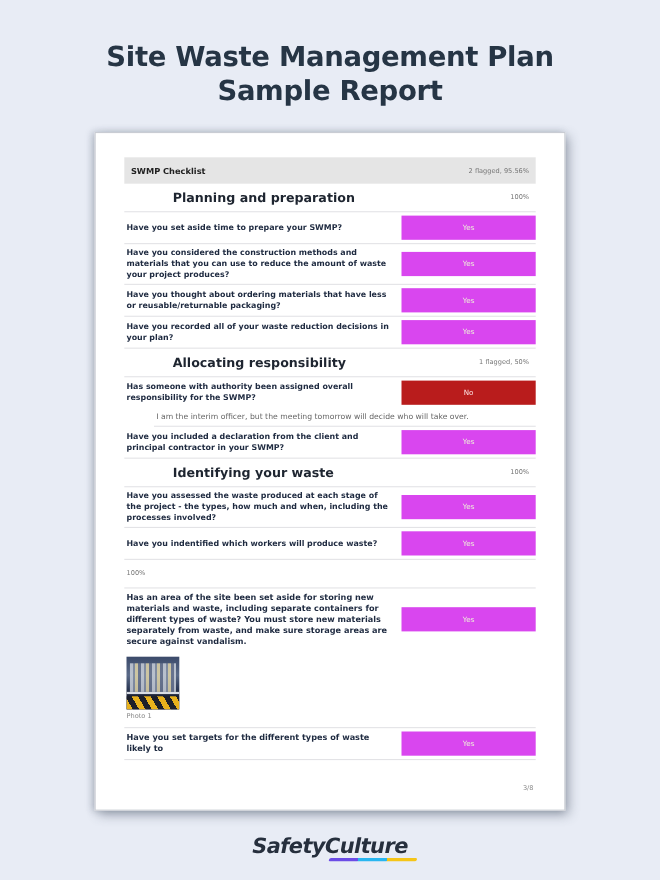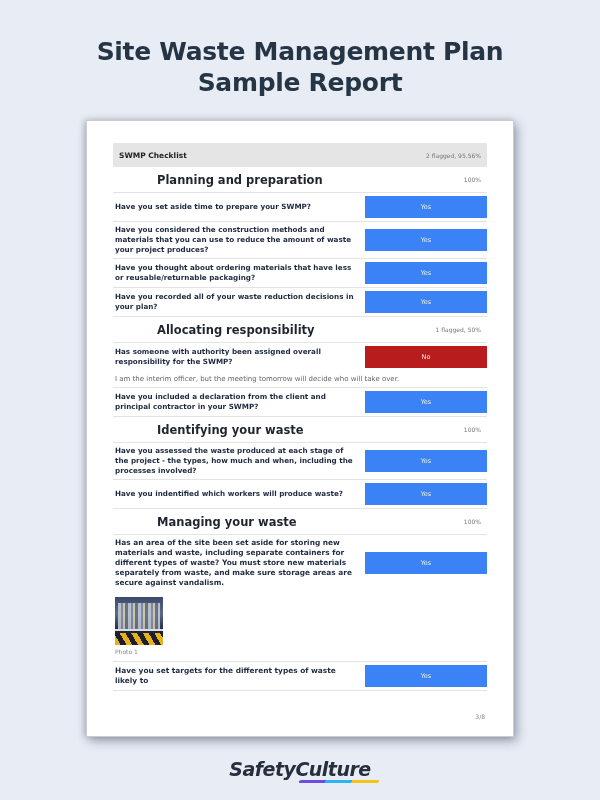--- a/index.html
+++ b/index.html
@@ -49,25 +49,26 @@
     }
     .q-text {
       width: 244px; font-size: 7.2px; line-height: 10px;
       font-weight: bold; color: #1e2a40;
     }
     .answer {
       width: 122px; height: 22px;
       display: flex; align-items: center; justify-content: center;
       color: #eef4d8; font-size: 6.5px;
     }
-    .answer.yes { background: #3b82f6; }
+    .answer.yes { background: #d946ef; }
     .answer.no { background: #b91c1c; color: #fde4e4; }
     .note {
       font-size: 7px; color: #666; padding: 4px 2px 4px 2px;
       border-bottom: 1px solid #e3e3e6;
+      margin-left: 27px;
     }
     .photo-block { padding: 6px 2px 6px 2px; border-bottom: 1px solid #e3e3e6; }
     .photo {
       width: 48px; height: 48px; position: relative; overflow: hidden;
       background: linear-gradient(180deg, #3b4a6a 0%, #5a6a88 35%, #2e3b58 60%, #1d2438 72%);
     }
     .photo .bins {
       position: absolute; left: 3px; top: 6px; width: 42px; height: 26px;
       background: repeating-linear-gradient(90deg, #c9cfd9 0 3px, #8893a8 3px 5px, #e2d6a8 5px 7px, #6a7590 7px 10px);
       opacity: 0.85;
@@ -156,21 +157,20 @@
     <div class="q-row">
       <div class="q-text">Have you assessed the waste produced at each stage of the project - the types, how much and when, including the processes involved?</div>
       <div class="answer yes">Yes</div>
     </div>
     <div class="q-row">
       <div class="q-text">Have you indentified which workers will produce waste?</div>
       <div class="answer yes">Yes</div>
     </div>
 
     <div class="section-header">
-      <span class="section-title">Managing your waste</span>
       <span class="section-score">100%</span>
     </div>
     <div class="q-row" style="border-bottom:none;">
       <div class="q-text" style="font-size:7.4px;">Has an area of the site been set aside for storing new materials and waste, including separate containers for different types of waste? You must store new materials separately from waste, and make sure storage areas are secure against vandalism.</div>
       <div class="answer yes">Yes</div>
     </div>
     <div class="photo-block">
       <div class="photo">
         <div class="bins"></div>
         <div class="rail"></div>

